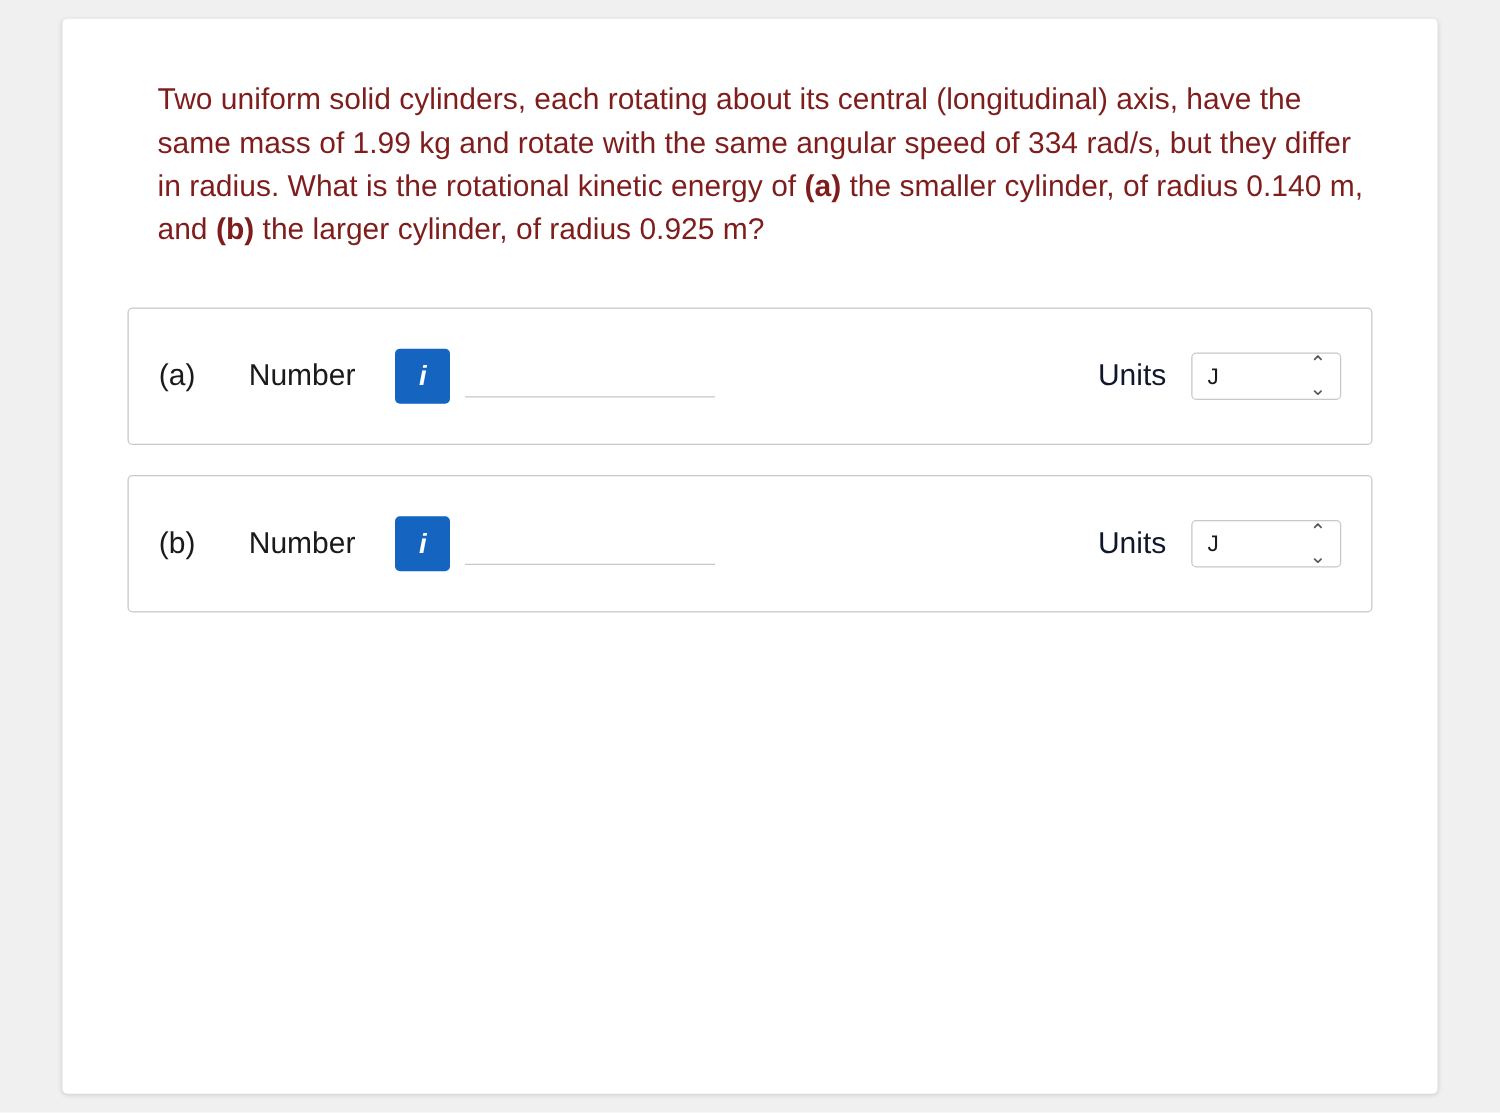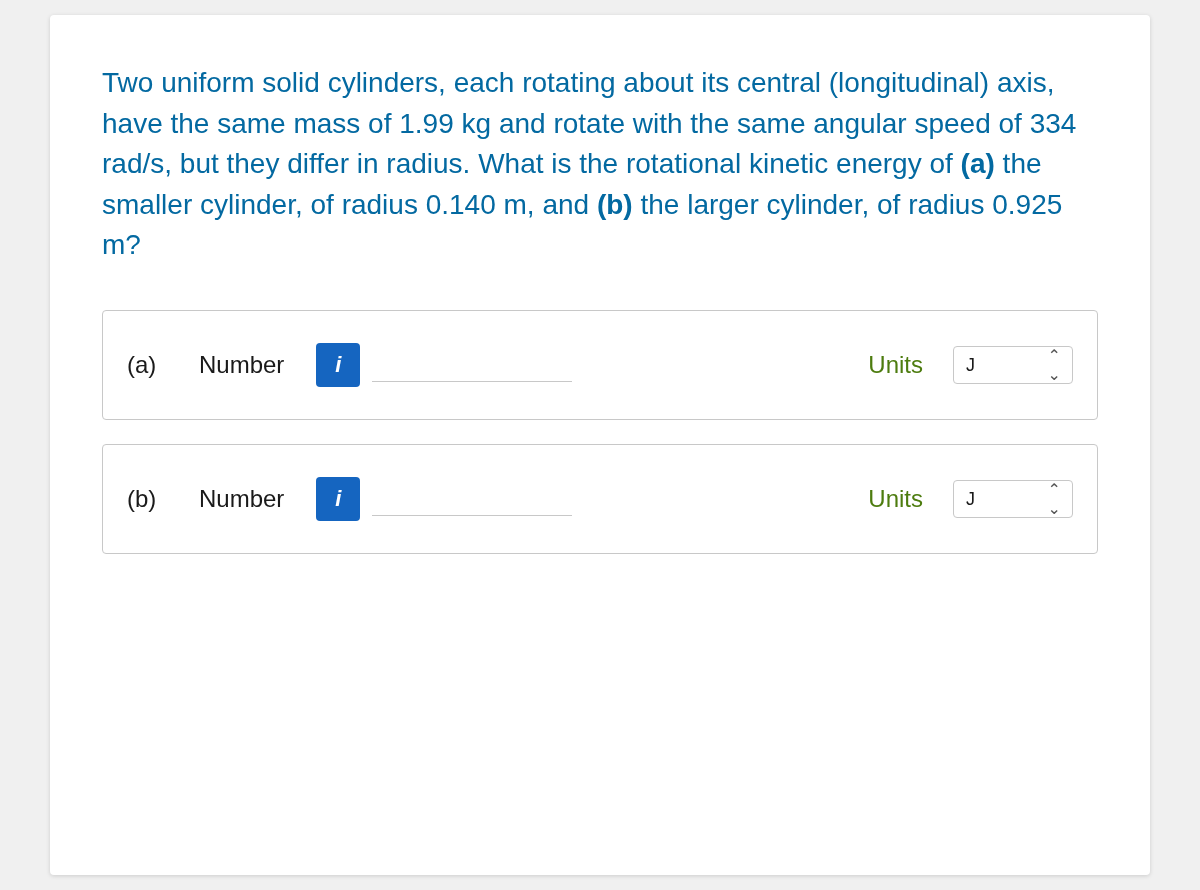--- a/index.html
+++ b/index.html
@@ -20,25 +20,26 @@
     .page-container {
       background: #ffffff;
       width: 1100px;
       min-height: 860px;
       padding: 48px 52px 48px 52px;
       border-radius: 4px;
       box-shadow: 0 1px 4px rgba(0,0,0,0.15);
     }
 
     .question-text {
-      font-size: 28px;
+      font-size: 24px;
       line-height: 1.45;
-      color: #0369a1;
+      color: #7f1d1d;
       margin-bottom: 44px;
       font-weight: 400;
+      margin-left: 24px;
     }
 
     .question-text strong {
       font-weight: 700;
     }
 
     .answer-row {
       border: 1.5px solid #c8c8c8;
       border-radius: 4px;
       display: flex;
@@ -86,24 +87,24 @@
       outline: none;
       font-size: 18px;
       padding: 6px 4px;
       width: 200px;
       margin-left: 0;
       background: transparent;
     }
 
     .units-label {
       font-size: 24px;
-      color: #4d7c0f;
+      color: #0f172a;
       font-weight: 400;
       margin-left: auto;
-      margin-right: 30px;
+      margin-right: 20px;
     }
 
     .units-select-container {
       position: relative;
       display: flex;
       align-items: center;
     }
 
     .units-select {
       appearance: none;

